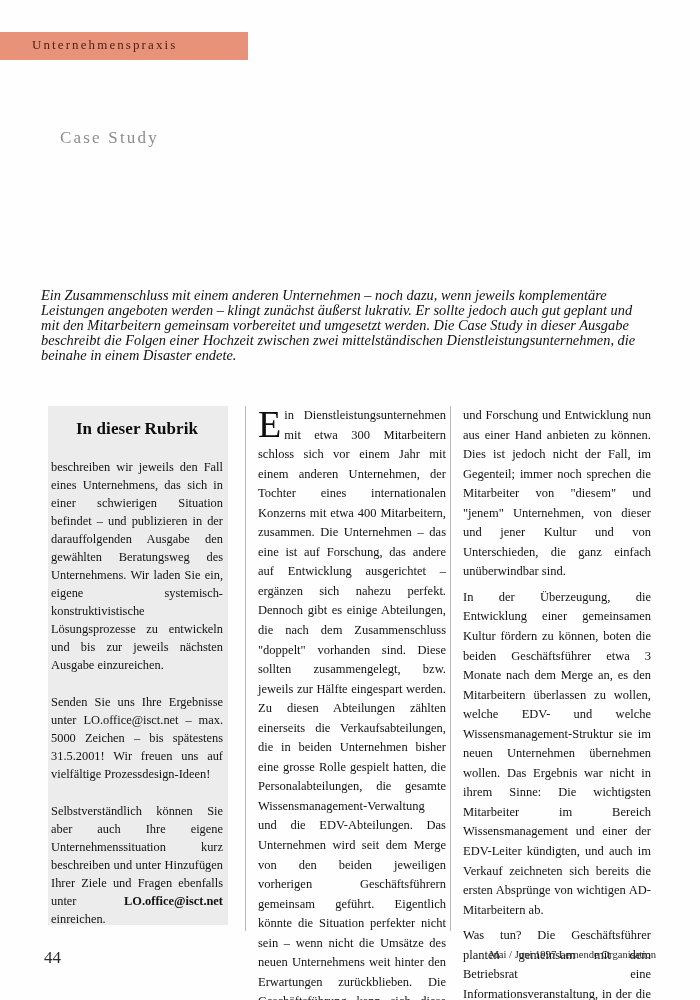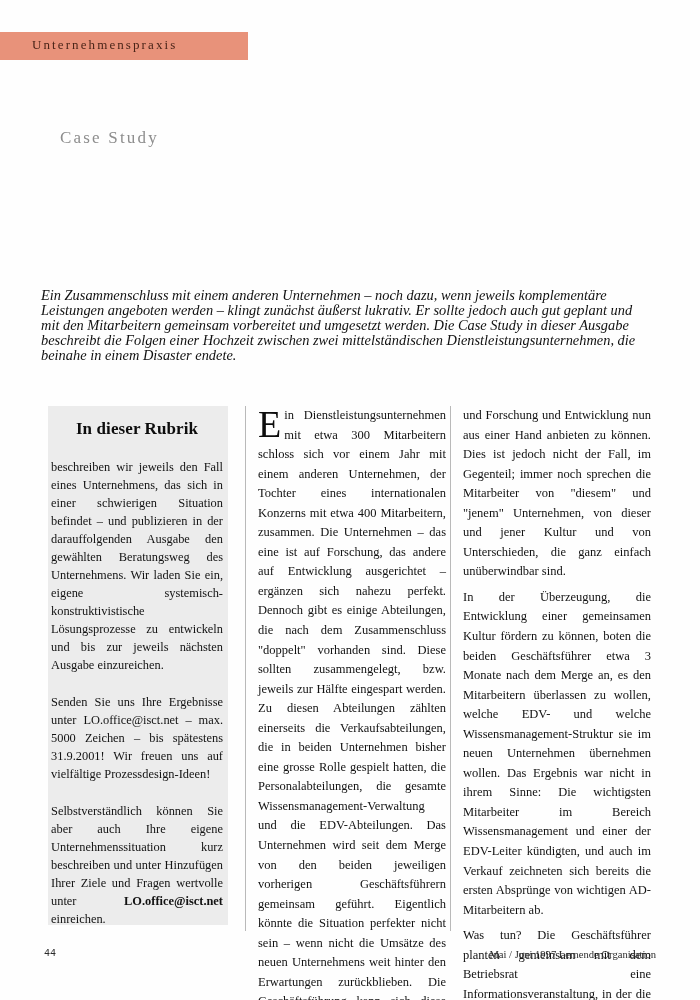--- a/index.html
+++ b/index.html
@@ -152,22 +152,22 @@
     font-weight: normal;
     padding: 2px 3px 0 0;
     color: #0d0d0d;
   }
 
   
   .folio {
     position: absolute;
     left: 44px;
     top: 948px;
-    font-family: Liberation Mono, monospace;
-    font-size: 10px;
+    font-family: Liberation Serif, serif;
+    font-size: 17px;
     color: #2a2a2a;
   }
   .imprint {
     position: absolute;
     right: 44px;
     top: 949px;
     font-family: "Liberation Serif", serif;
     font-size: 10.6px;
     color: #2a2a2a;
     white-space: nowrap;
@@ -187,22 +187,22 @@
 
   <div class="lead">Ein Zusammenschluss mit einem anderen Unternehmen – noch dazu, wenn jeweils komplementäre Leistungen angeboten werden – klingt zunächst äußerst lukrativ. Er sollte jedoch auch gut geplant und mit den Mitarbeitern gemeinsam vorbereitet und umgesetzt werden. Die Case Study in dieser Ausgabe beschreibt die Folgen einer Hochzeit zwischen zwei mittelständischen Dienstleistungsunternehmen, die beinahe in einem Disaster endete.</div>
 
   <div class="rule-v rule-1"></div>
   <div class="rule-v rule-2"></div>
 
   <div class="sidebar"></div>
   <div class="sidebar-inner">
     <div class="sidebar-title">In dieser Rubrik</div>
     <p class="sidebar-para">beschreiben wir jeweils den Fall eines Unternehmens, das sich in einer schwierigen Situation befindet – und publizieren in der darauffolgenden Ausgabe den gewählten Beratungsweg des Unternehmens. Wir laden Sie ein, eigene systemisch-konstruktivistische Lösungsprozesse zu entwickeln und bis zur jeweils nächsten Ausgabe einzureichen.</p>
-    <p class="sidebar-para">Senden Sie uns Ihre Ergebnisse unter LO.office@isct.net – max. 5000 Zeichen – bis spätestens 31.9.2001! Wir freuen uns auf vielfältige Prozessdesign-Ideen!</p>
-    <p class="sidebar-para"><span>Selbstverständlich können Sie aber auch Ihre eigene Unternehmenssituation kurz beschreiben und unter Hinzufügen Ihrer Ziele und Fragen wertvolle unter </span><b>LO.office@isct.net</b><span> einreichen.</span></p>
+    <p class="sidebar-para">Senden Sie uns Ihre Ergebnisse unter LO.office@isct.net – max. 5000 Zeichen – bis spätestens 31.5.2001! Wir freuen uns auf vielfältige Prozessdesign-Ideen!</p>
+    <p class="sidebar-para"><span>Selbstverständlich können Sie aber auch Ihre eigene Unternehmenssituation kurz beschreiben und unter Hinzufügen Ihrer Ziele und Fragen ebenfalls unter </span><b>LO.office@isct.net</b><span> einreichen.</span></p>
   </div>
 
   <div class="col col-mid">
     <p class="dropcap-para">Ein Dienstleistungsunternehmen mit etwa 300 Mitarbeitern schloss sich vor einem Jahr mit einem anderen Unternehmen, der Tochter eines internationalen Konzerns mit etwa 400 Mitarbeitern, zusammen. Die Unternehmen – das eine ist auf Forschung, das andere auf Entwicklung ausgerichtet – ergänzen sich nahezu perfekt. Dennoch gibt es einige Abteilungen, die nach dem Zusammenschluss "doppelt" vorhanden sind. Diese sollten zusammengelegt, bzw. jeweils zur Hälfte eingespart werden. Zu diesen Abteilungen zählten einerseits die Verkaufsabteilungen, die in beiden Unternehmen bisher eine grosse Rolle gespielt hatten, die Personalabteilungen, die gesamte Wissensmanagement-Verwaltung und die EDV-Abteilungen. Das Unternehmen wird seit dem Merge von den beiden jeweiligen vorherigen Geschäftsführern gemeinsam geführt. Eigentlich könnte die Situation perfekter nicht sein – wenn nicht die Umsätze des neuen Unternehmens weit hinter den Erwartungen zurückblieben. Die Geschäftsführung kann sich diese Entwicklung nicht erklären: Die Mitarbeiter müssten doch eigentlich froh sein, wertvolle komplementäre Unterstützung nunmehr direkt im Haus zu haben</p>
   </div>
 
   <div class="col col-right">
     <p>und Forschung und Entwicklung nun aus einer Hand anbieten zu können. Dies ist jedoch nicht der Fall, im Gegenteil; immer noch sprechen die Mitarbeiter von "diesem" und "jenem" Unternehmen, von dieser und jener Kultur und von Unterschieden, die ganz einfach unüberwindbar sind.</p>
     <p>In der Überzeugung, die Entwicklung einer gemeinsamen Kultur fördern zu können, boten die beiden Geschäftsführer etwa 3 Monate nach dem Merge an, es den Mitarbeitern überlassen zu wollen, welche EDV- und welche Wissensmanagement-Struktur sie im neuen Unternehmen übernehmen wollen. Das Ergebnis war nicht in ihrem Sinne: Die wichtigsten Mitarbeiter im Bereich Wissensmanagement und einer der EDV-Leiter kündigten, und auch im Verkauf zeichneten sich bereits die ersten Absprünge von wichtigen AD-Mitarbeitern ab.</p>
     <p>Was tun? Die Geschäftsführer planten gemeinsam mit dem Betriebsrat eine Informationsveranstaltung, in der die Strategie des gemeinsamen Unternehmens vorgestellt und neue Motivation für die Zukunft gesammelt werden sollten. Aber auch diese Anstrengung</p>

